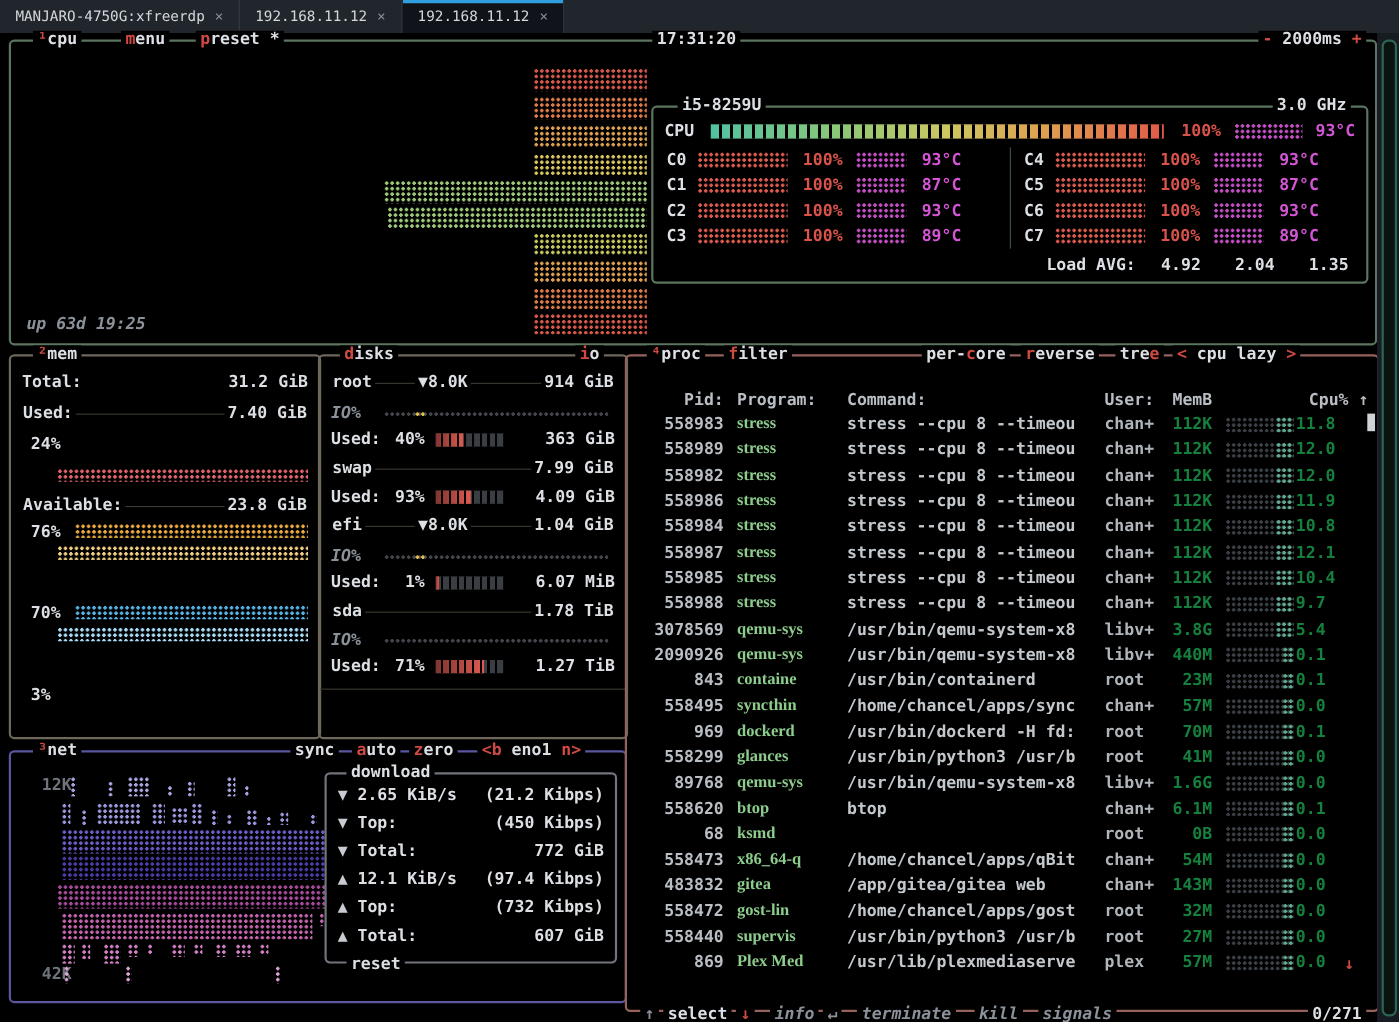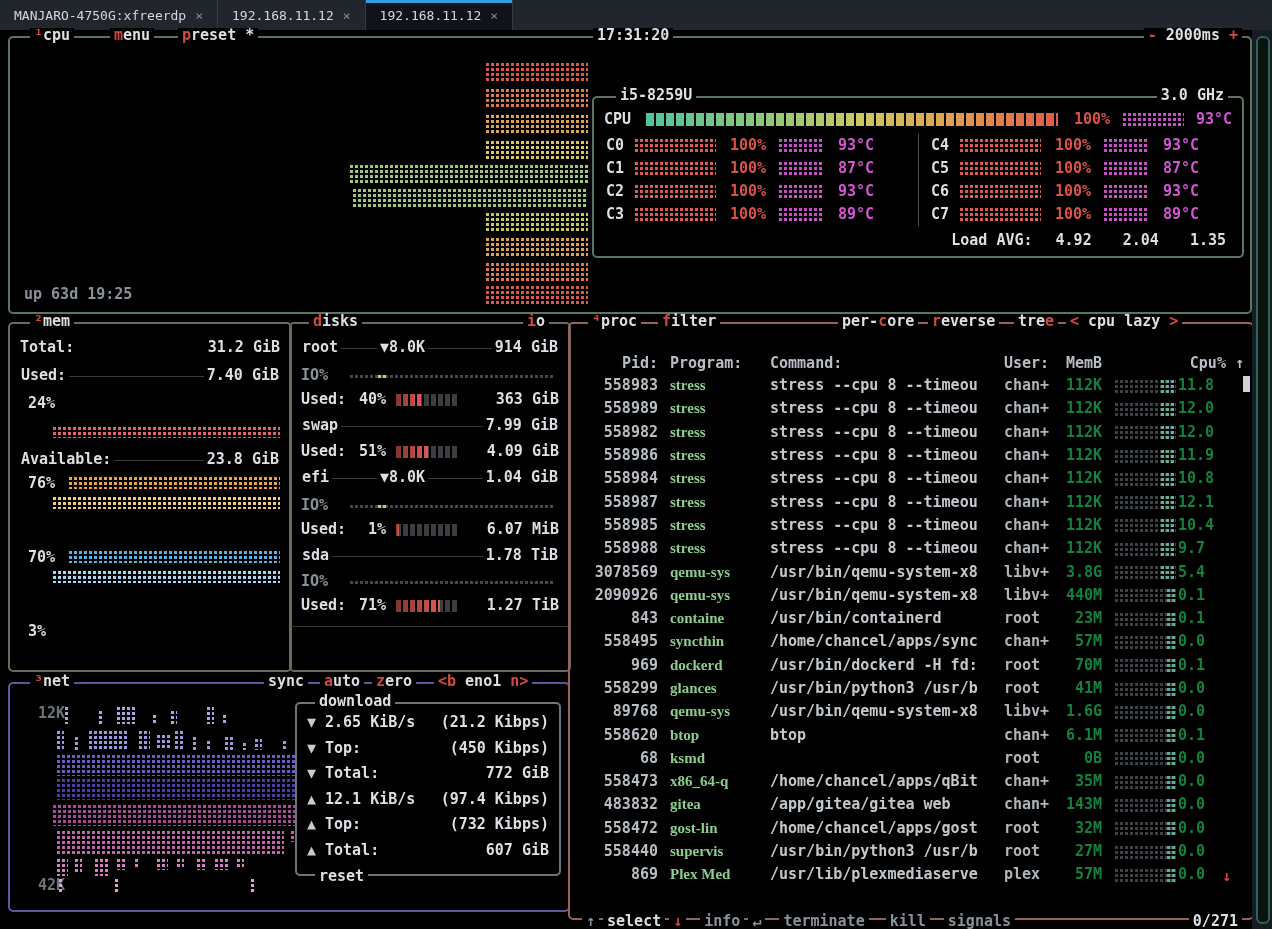--- a/index.html
+++ b/index.html
@@ -15,21 +15,21 @@
     font-size:15px;font-weight:bold;line-height:1;}
   .scrollzone{position:absolute;left:1252px;top:30px;width:20px;height:899px;background:#171b22;}
   .thumb{position:absolute;left:4px;top:6px;width:10px;height:884px;border:2px solid #2d6457;
     border-radius:6px;background:#0b130f;}
   
   .box{position:absolute;border:2px solid;border-radius:5px;}
   .bt{position:absolute;top:-10px;background:#000;padding:0 4px;white-space:nowrap;color:#dcdfe3;}
   .bb{position:absolute;bottom:-10px;background:#000;padding:0 4px;white-space:nowrap;color:#dcdfe3;}
   .key{color:#cf4a42;}
   .sup{color:#cf4a42;}
-  .w{color:#dcdfe3;} .g{color:#8b919a;} .dim{color:#6f747c;}
+  .w{color:#dcdfe3;} .g{color:#8b919a;font-style:italic;} .dim{color:#6f747c;}
   .red{color:#d9534b;} .mag{color:#d455d4;} .grn{color:#15803d;} .pg{color:#8ccc8c;font-family:Liberation Serif, serif;}
   
   .dots{position:absolute;background-image:radial-gradient(var(--c) 1.5px,transparent 1.7px);
     background-size:5px 5px;}
   .dotspan{display:inline-block;background-image:radial-gradient(var(--c) 1.5px,transparent 1.7px);
     background-size:5px 5px;}
   
   .lrow{position:absolute;height:18px;}
   .lrow::before{content:"";position:absolute;left:0;right:0;top:8px;border-top:1px solid var(--lc,#3e3a33);}
   .lrow>span{position:absolute;top:0;background:#000;padding:0 3px;}
@@ -249,21 +249,21 @@
         </span>
       <span class="w" style="margin-left:auto">363 GiB</span>
     </div>
 
     <div class="lrow" style="left:8px;right:8px;top:94px;--lc:#3e3a33">
       <span class="w" style="left:0">swap</span>
       <span class="w" style="right:0">7.99 GiB</span>
     </div>
     <div style="position:absolute;left:10px;right:10px;top:120px;display:flex;align-items:center">
       <span class="w">Used:</span>
-      <span class="w" style="width:40px;text-align:right">51%</span>
+      <span class="w" style="width:40px;text-align:right">93%</span>
       <span class="dmeter" style="margin-left:10px">
           <i style="width:32px"></i>
         </span>
       <span class="w" style="margin-left:auto">4.09 GiB</span>
     </div>
 
     <div class="lrow" style="left:8px;right:8px;top:146px;--lc:#3e3a33">
       <span class="w" style="left:0">efi</span>
       <span class="w" style="left:78px">▼8.0K</span>
       <span class="w" style="right:0">1.04 GiB</span>
@@ -562,21 +562,21 @@
           <span class="usr">root</span>
           <span class="grn memv">0B</span>
           <span class="pmeter"></span>
           <span class="grn cpuv">0.0</span>
         </div>
         <div class="prow">
           <span class="pid">558473</span>
           <span class="pg prog">x86_64-q</span>
           <span class="cmd">/home/chancel/apps/qBit</span>
           <span class="usr">chan+</span>
-          <span class="grn memv">35M</span>
+          <span class="grn memv">54M</span>
           <span class="pmeter"></span>
           <span class="grn cpuv">0.0</span>
         </div>
         <div class="prow">
           <span class="pid">483832</span>
           <span class="pg prog">gitea</span>
           <span class="cmd">/app/gitea/gitea web</span>
           <span class="usr">chan+</span>
           <span class="grn memv">143M</span>
           <span class="pmeter"></span>

